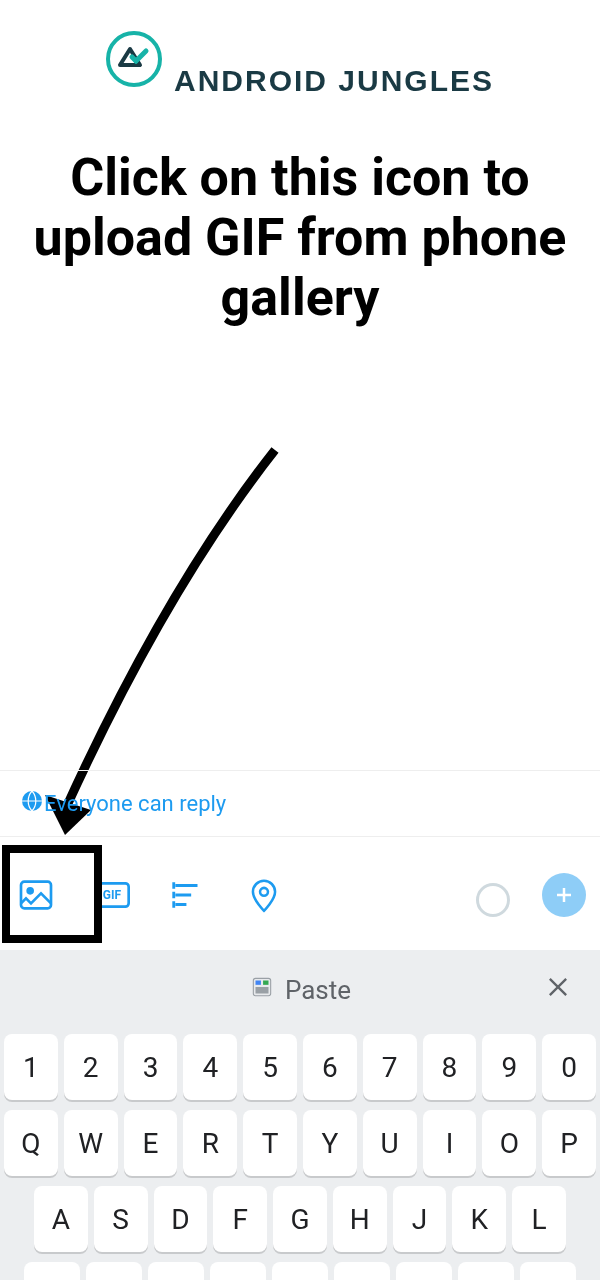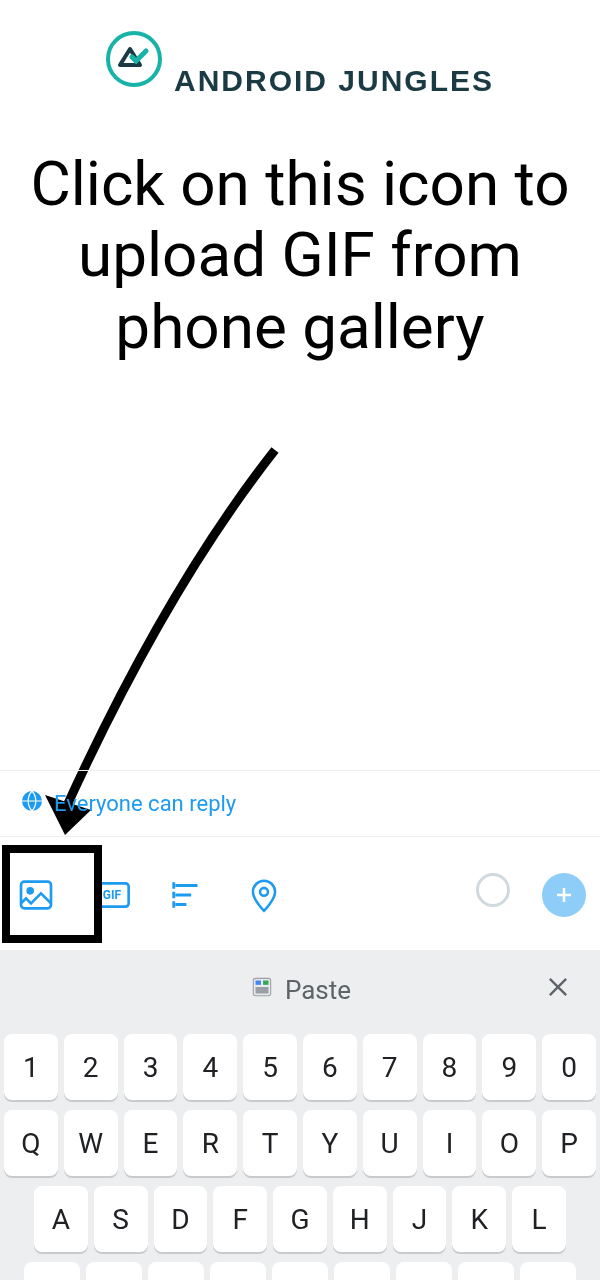--- a/index.html
+++ b/index.html
@@ -26,22 +26,22 @@
     font-family: "Arial Black", Impact, sans-serif;
     font-size: 30px;
     font-weight: 900;
     letter-spacing: 2px;
     color: #1a3a44;
     text-transform: uppercase;
     margin-top: 44px;
   }
   .instruction {
     text-align: center;
-    font-weight: 400;
-    font-size: 62px;
+    font-weight: 700;
+    font-size: 52px;
     line-height: 1.15;
     color: #000;
     padding: 40px 20px 0;
   }
   .arrow-svg {
     position: absolute;
     left: 45px;
     top: 440px;
     width: 250px;
     height: 410px;
@@ -49,31 +49,31 @@
   .reply-bar {
     position: absolute;
     top: 770px;
     left: 0;
     right: 0;
     border-top: 1px solid #eee;
     border-bottom: 1px solid #eee;
     padding: 18px 20px;
     display: flex;
     align-items: center;
-    gap: 10px;
+    gap: 0;
     color: #1d9bf0;
     font-size: 22px;
   }
   .compose-toolbar {
     position: absolute;
     top: 855px;
     left: 0;
     right: 0;
     display: flex;
-    align-items: flex-start;
+    align-items: flex-end;
     padding: 18px 14px;
     gap: 32px;
   }
   .compose-icon {
     width: 44px;
     height: 44px;
     display: flex;
     align-items: center;
     justify-content: center;
     color: #1d9bf0;

